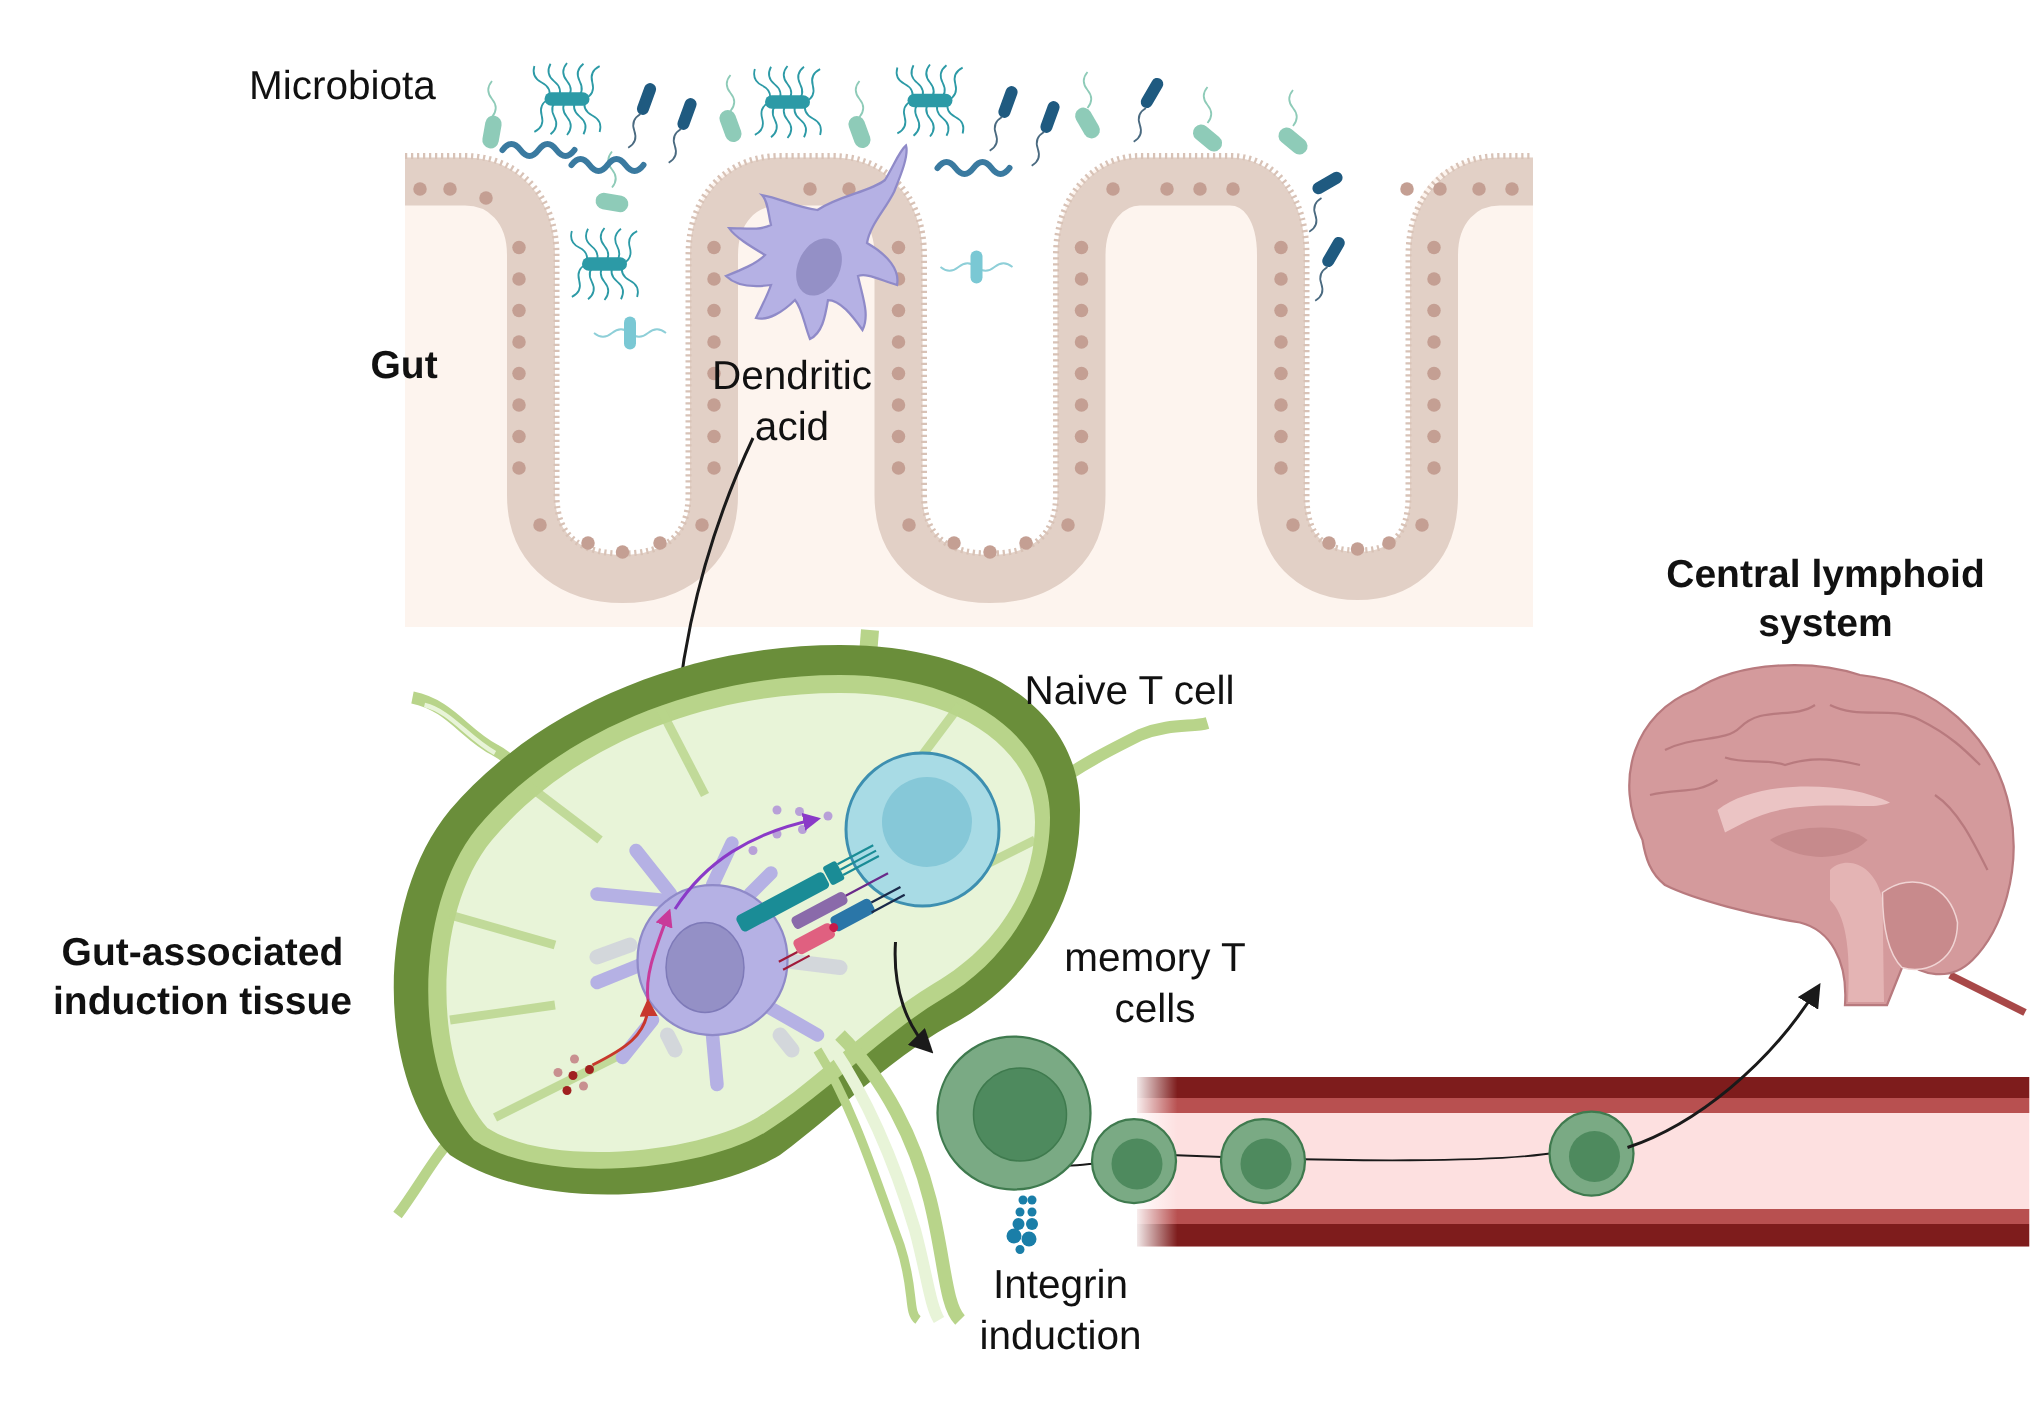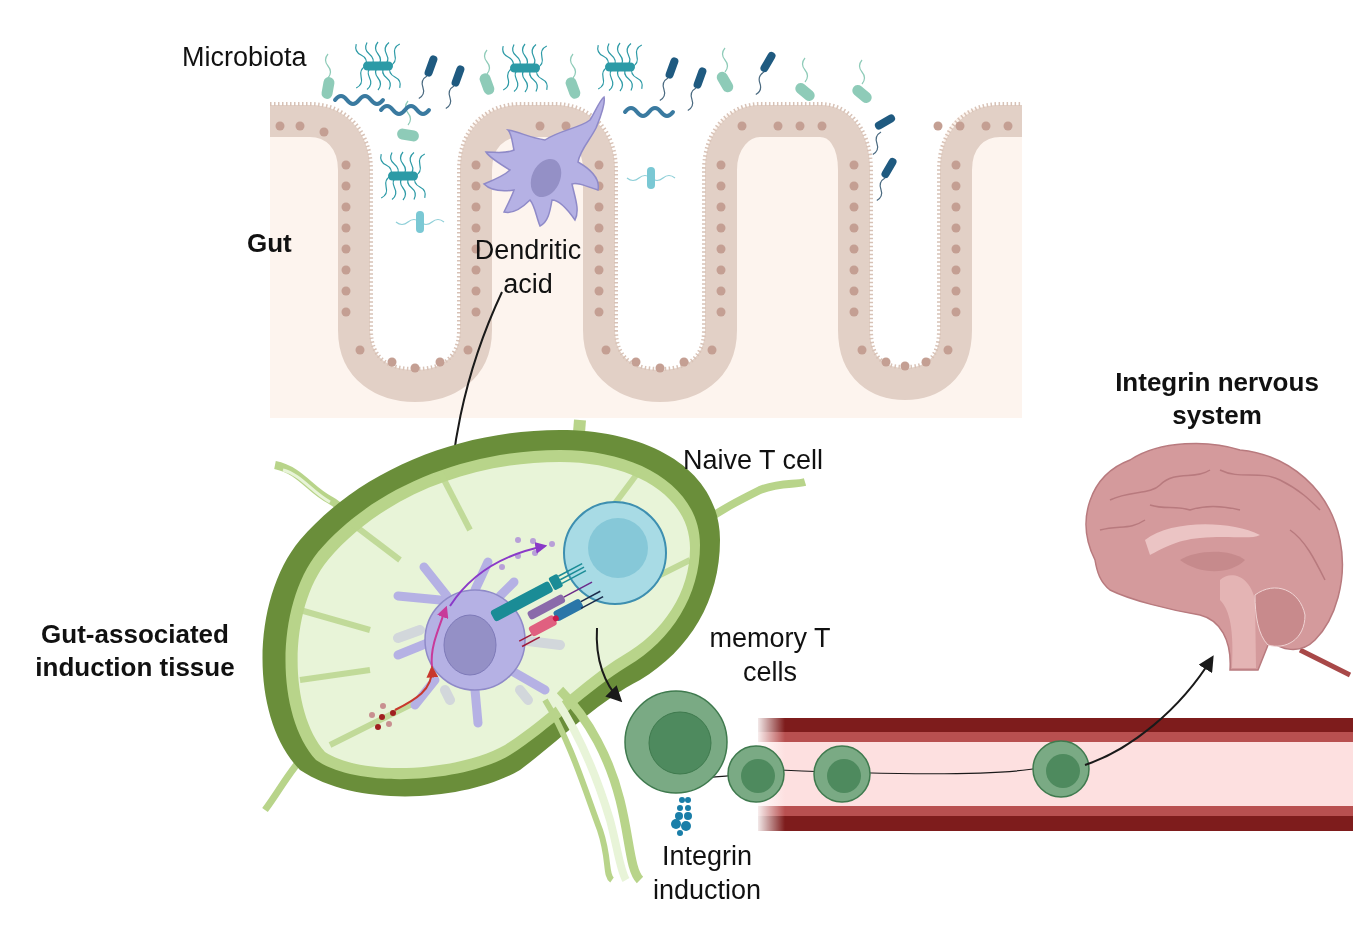--- a/index.html
+++ b/index.html
@@ -375,36 +375,36 @@
       <path d="M1150,505 C1165,510 1175,505 1190,510 C1205,505 1220,505 1240,510"></path>
     </g>
     <path d="M1145,540 C1170,520 1230,520 1260,535 C1250,540 1230,535 1200,538 C1175,540 1160,550 1150,555 Z" fill="#ebc4c4"></path>
     <path d="M1180,560 C1195,550 1230,548 1245,560 C1230,575 1200,575 1180,560 Z" fill="#c68a8c"></path>
     <path d="M1220,580 C1230,570 1250,575 1255,600 L1256,668 L1232,668 C1234,630 1230,610 1220,600 Z" fill="#e4b4b4"></path>
     <path d="M1255,595 C1275,580 1300,590 1305,615 C1305,640 1285,650 1268,645 C1258,635 1255,615 1255,595 Z" fill="#c88a8c" stroke="#f0d4d4" stroke-width="1"></path>
   </g>
 </svg>
 
   
-  <div class="lbl left" style="left:166px; top:40px;margin-left:16px;">Microbiota</div>
+  <div class="lbl left" style="left:166px; top:40px;">Microbiota</div>
   <div class="lbl bold left" style="left:247px; top:227px;">Gut</div>
   <div class="lbl" style="left:458px; top:233px; width:140px;">
     <div>Dendritic</div>
     <div>acid</div>
   </div>
   <div class="lbl bold" style="left:0px; top:618px; width:270px;">
     <div>Gut-associated</div>
     <div>induction tissue</div>
   </div>
   <div class="lbl left" style="left:683px; top:443px;">Naive T cell</div>
   <div class="lbl" style="left:690px; top:621px; width:160px;">
     <div>memory T</div>
     <div>cells</div>
   </div>
   <div class="lbl" style="left:637px; top:839px; width:140px;">
     <div>Integrin</div>
     <div>induction</div>
   </div>
   <div class="lbl bold" style="left:1092px; top:366px; width:250px;">
-    <div>Integrin nervous</div>
+    <div>Central lymphoid</div>
     <div>system</div>
   </div>
 </div>
 
 </body></html>

